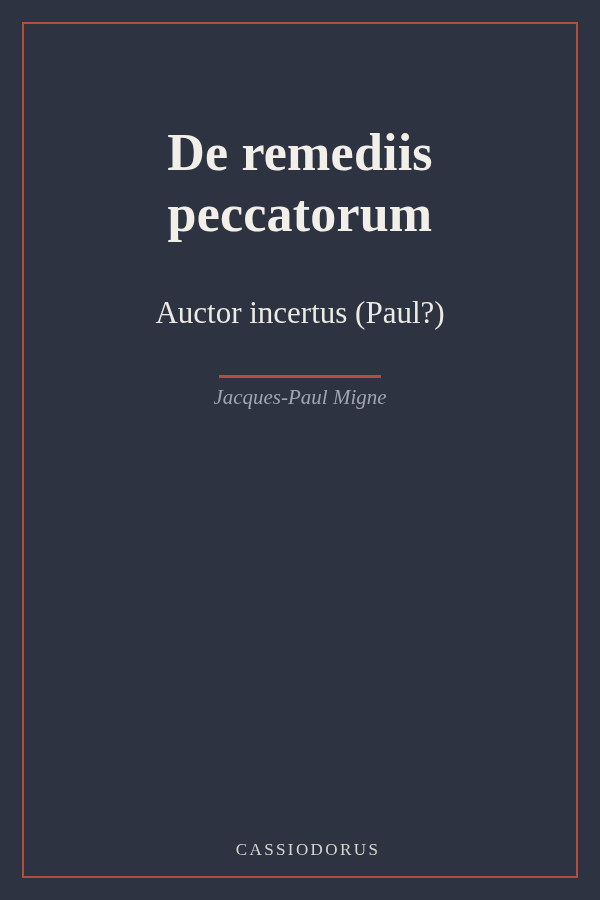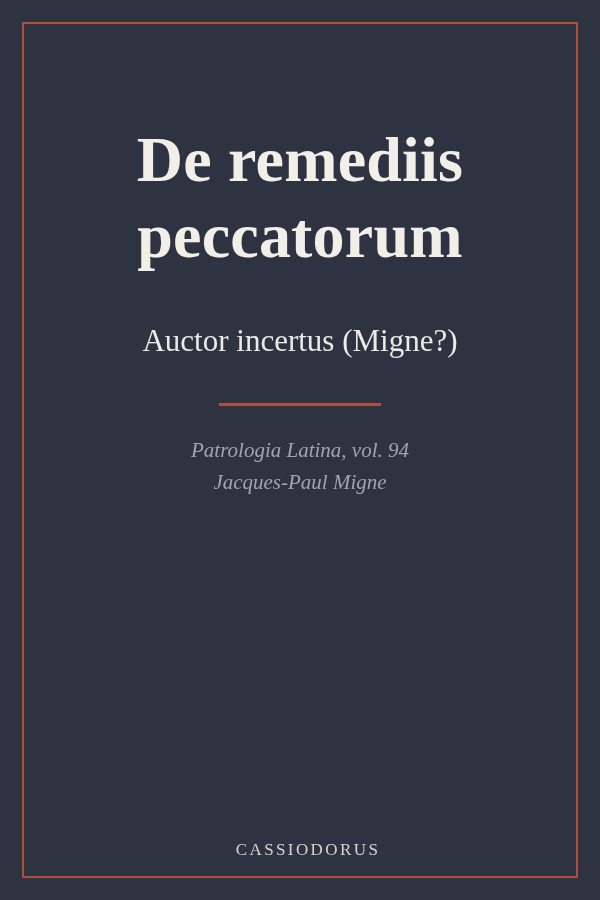--- a/index.html
+++ b/index.html
@@ -35,21 +35,21 @@
     left: 60px;
     right: 60px;
     top: 0;
     bottom: 0;
     display: flex;
     flex-direction: column;
     align-items: center;
   }
   .title {
     margin-top: 122px;
-    font-size: 64px;
+    font-size: 52px;
     line-height: 1.18;
     font-weight: bold;
     color: #f2efe9;
     text-align: center;
     letter-spacing: 0.2px;
     font-family: "Liberation Serif", serif;
   }
   .author {
     margin-top: 50px;
     font-size: 31px;
@@ -92,20 +92,19 @@
   }
 </style>
 </head>
 <body>
 
 <div class="cover">
   <div class="border-frame"></div>
 
   <div class="content">
     <div class="title">De remediis peccatorum</div>
-    <div class="author">Auctor incertus (Migne?)</div>
+    <div class="author">Auctor incertus (Paul?)</div>
     <div class="rule"></div>
-    <div class="series">Patrologia Latina, vol. 94</div>
     <div class="editor">Jacques-Paul Migne</div>
   </div>
 
   <div class="imprint">CASSIODORUS</div>
 </div>
 
 </body></html>

